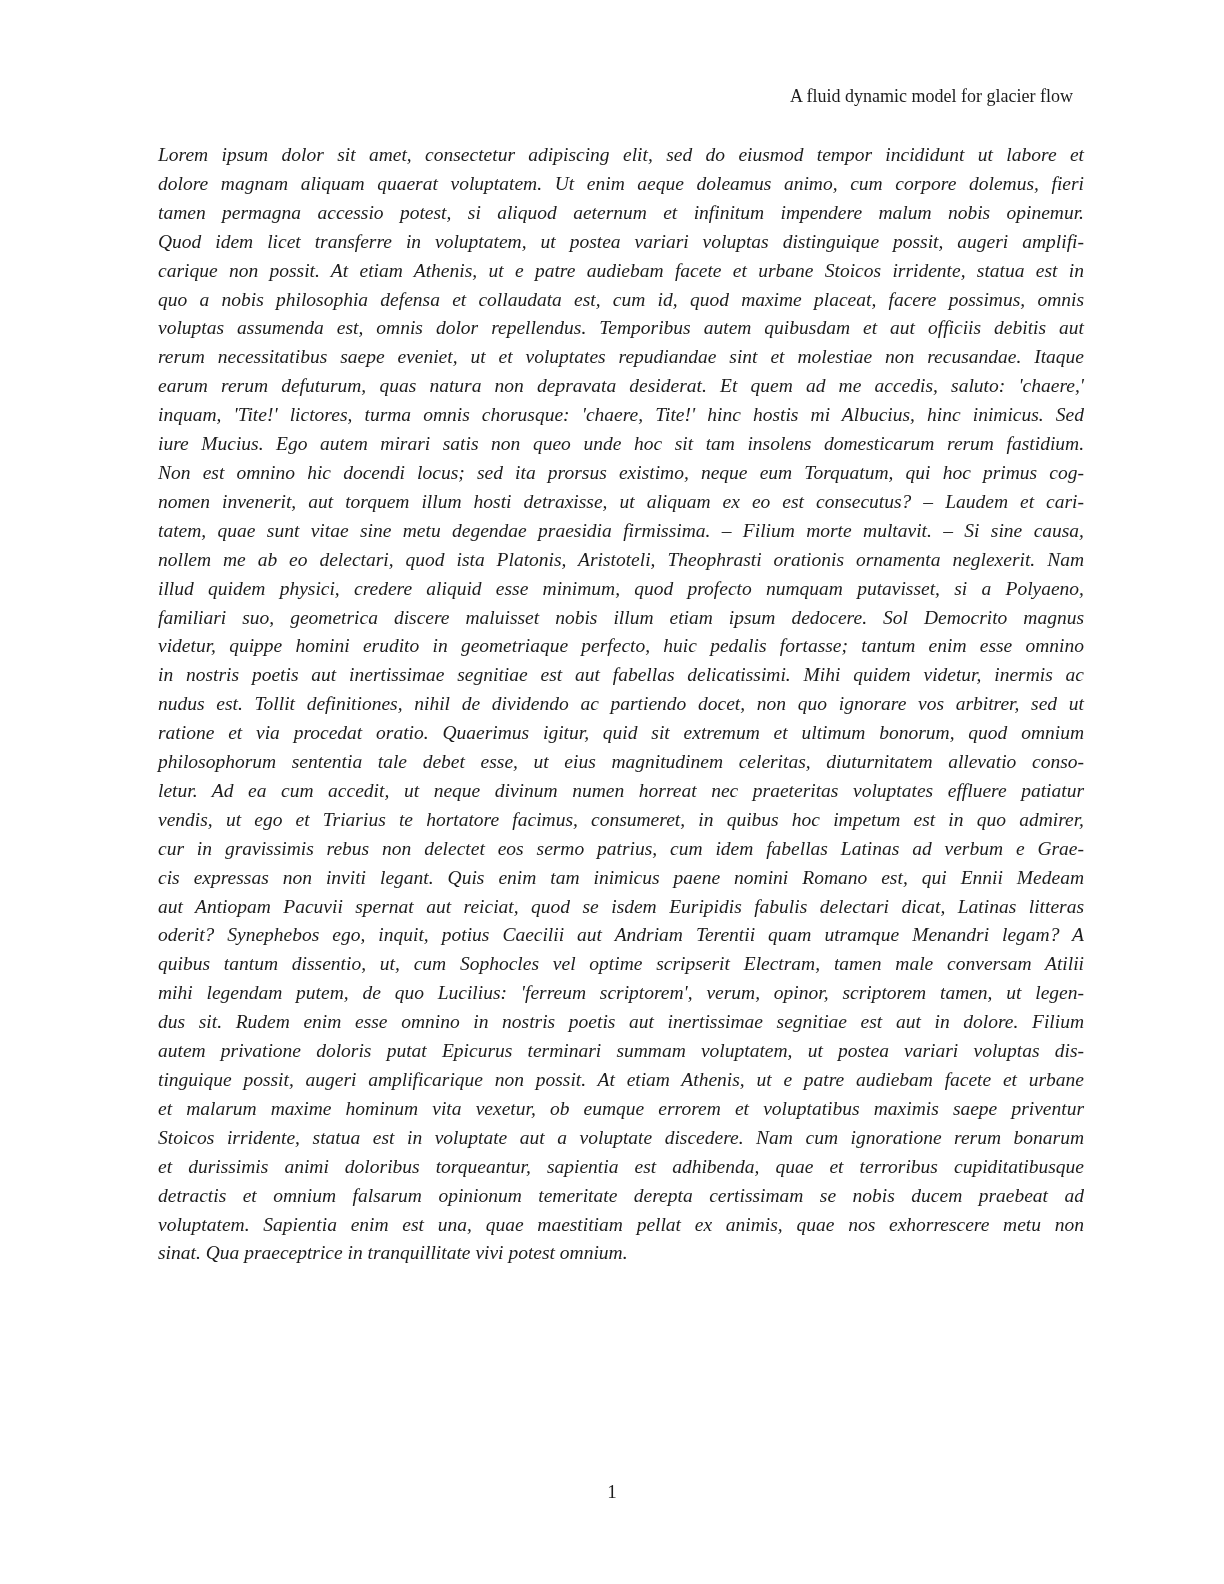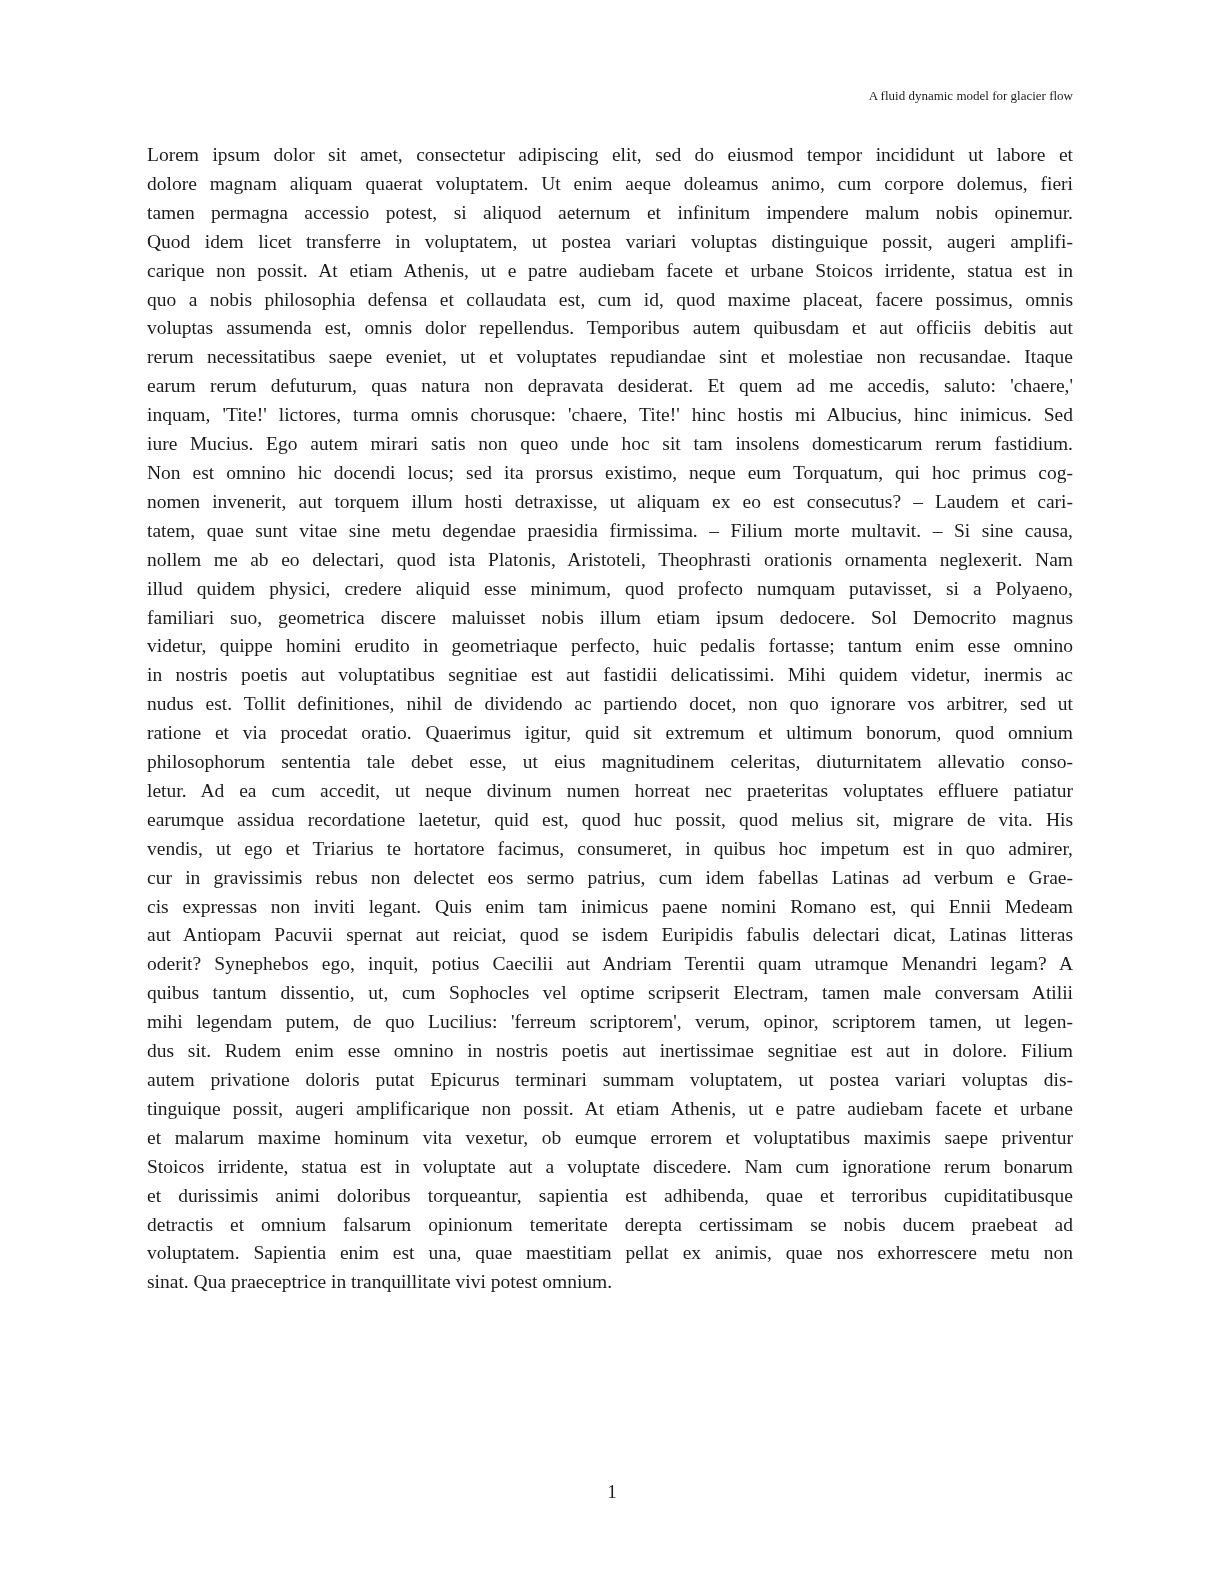--- a/index.html
+++ b/index.html
@@ -15,30 +15,31 @@
     font-family: "Liberation Serif", serif;
     color: #1c1c1c;
     overflow: hidden;
   }
   .running-header {
     position: absolute;
     top: 84px;
     left: 147px;
     width: 926px;
     text-align: right;
-    font-size: 13px;
+    font-size: 18px;
     line-height: 24px;
   }
   .body-text {
     position: absolute;
     top: 141px;
-    left: 147px;
+    left: 158px;
     width: 926px;
     font-size: 19.5px;
     line-height: 28.9px;
+    font-style: italic;
   }
   .body-line {
     text-align: justify;
     text-align-last: justify;
   }
   .body-line.last-line {
     text-align-last: left;
   }
   .page-footer {
     position: absolute;
@@ -68,26 +69,25 @@
       <div class="body-line">earum rerum defuturum, quas natura non depravata desiderat. Et quem ad me accedis, saluto: 'chaere,'</div>
       <div class="body-line">inquam, 'Tite!' lictores, turma omnis chorusque: 'chaere, Tite!' hinc hostis mi Albucius, hinc inimicus. Sed</div>
       <div class="body-line">iure Mucius. Ego autem mirari satis non queo unde hoc sit tam insolens domesticarum rerum fastidium.</div>
       <div class="body-line">Non est omnino hic docendi locus; sed ita prorsus existimo, neque eum Torquatum, qui hoc primus cog-</div>
       <div class="body-line">nomen invenerit, aut torquem illum hosti detraxisse, ut aliquam ex eo est consecutus? – Laudem et cari-</div>
       <div class="body-line">tatem, quae sunt vitae sine metu degendae praesidia firmissima. – Filium morte multavit. – Si sine causa,</div>
       <div class="body-line">nollem me ab eo delectari, quod ista Platonis, Aristoteli, Theophrasti orationis ornamenta neglexerit. Nam</div>
       <div class="body-line">illud quidem physici, credere aliquid esse minimum, quod profecto numquam putavisset, si a Polyaeno,</div>
       <div class="body-line">familiari suo, geometrica discere maluisset nobis illum etiam ipsum dedocere. Sol Democrito magnus</div>
       <div class="body-line">videtur, quippe homini erudito in geometriaque perfecto, huic pedalis fortasse; tantum enim esse omnino</div>
-      <div class="body-line">in nostris poetis aut voluptatibus segnitiae est aut fastidii delicatissimi. Mihi quidem videtur, inermis ac</div>
+      <div class="body-line">in nostris poetis aut inertissimae segnitiae est aut fabellas delicatissimi. Mihi quidem videtur, inermis ac</div>
       <div class="body-line">nudus est. Tollit definitiones, nihil de dividendo ac partiendo docet, non quo ignorare vos arbitrer, sed ut</div>
       <div class="body-line">ratione et via procedat oratio. Quaerimus igitur, quid sit extremum et ultimum bonorum, quod omnium</div>
       <div class="body-line">philosophorum sententia tale debet esse, ut eius magnitudinem celeritas, diuturnitatem allevatio conso-</div>
       <div class="body-line">letur. Ad ea cum accedit, ut neque divinum numen horreat nec praeteritas voluptates effluere patiatur</div>
-      <div class="body-line">earumque assidua recordatione laetetur, quid est, quod huc possit, quod melius sit, migrare de vita. His</div>
       <div class="body-line">vendis, ut ego et Triarius te hortatore facimus, consumeret, in quibus hoc impetum est in quo admirer,</div>
       <div class="body-line">cur in gravissimis rebus non delectet eos sermo patrius, cum idem fabellas Latinas ad verbum e Grae-</div>
       <div class="body-line">cis expressas non inviti legant. Quis enim tam inimicus paene nomini Romano est, qui Ennii Medeam</div>
       <div class="body-line">aut Antiopam Pacuvii spernat aut reiciat, quod se isdem Euripidis fabulis delectari dicat, Latinas litteras</div>
       <div class="body-line">oderit? Synephebos ego, inquit, potius Caecilii aut Andriam Terentii quam utramque Menandri legam? A</div>
       <div class="body-line">quibus tantum dissentio, ut, cum Sophocles vel optime scripserit Electram, tamen male conversam Atilii</div>
       <div class="body-line">mihi legendam putem, de quo Lucilius: 'ferreum scriptorem', verum, opinor, scriptorem tamen, ut legen-</div>
       <div class="body-line">dus sit. Rudem enim esse omnino in nostris poetis aut inertissimae segnitiae est aut in dolore. Filium</div>
       <div class="body-line">autem privatione doloris putat Epicurus terminari summam voluptatem, ut postea variari voluptas dis-</div>
       <div class="body-line">tinguique possit, augeri amplificarique non possit. At etiam Athenis, ut e patre audiebam facete et urbane</div>

